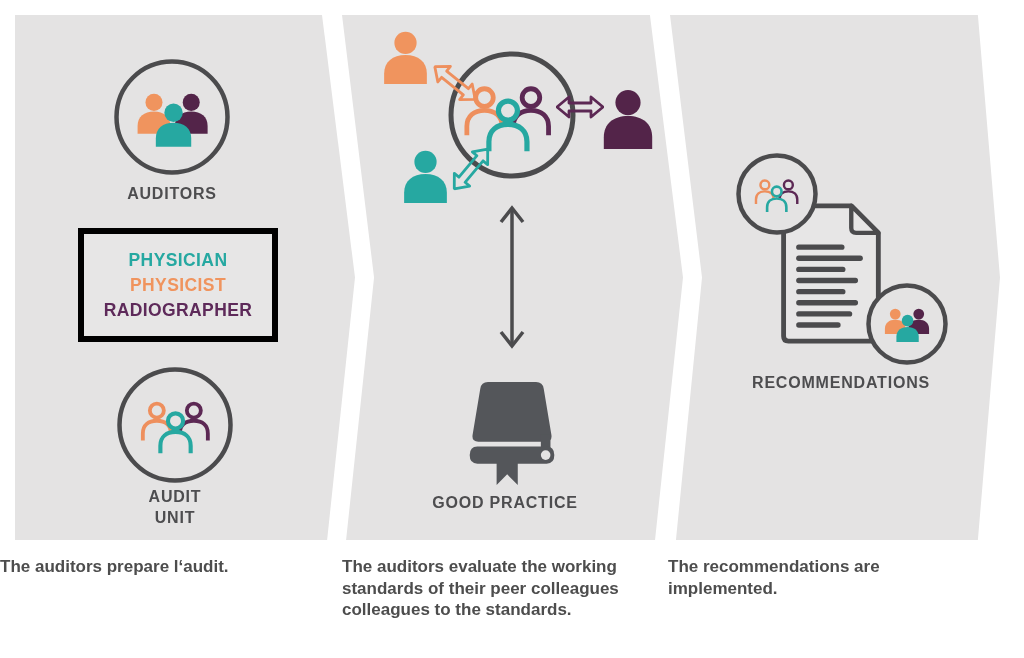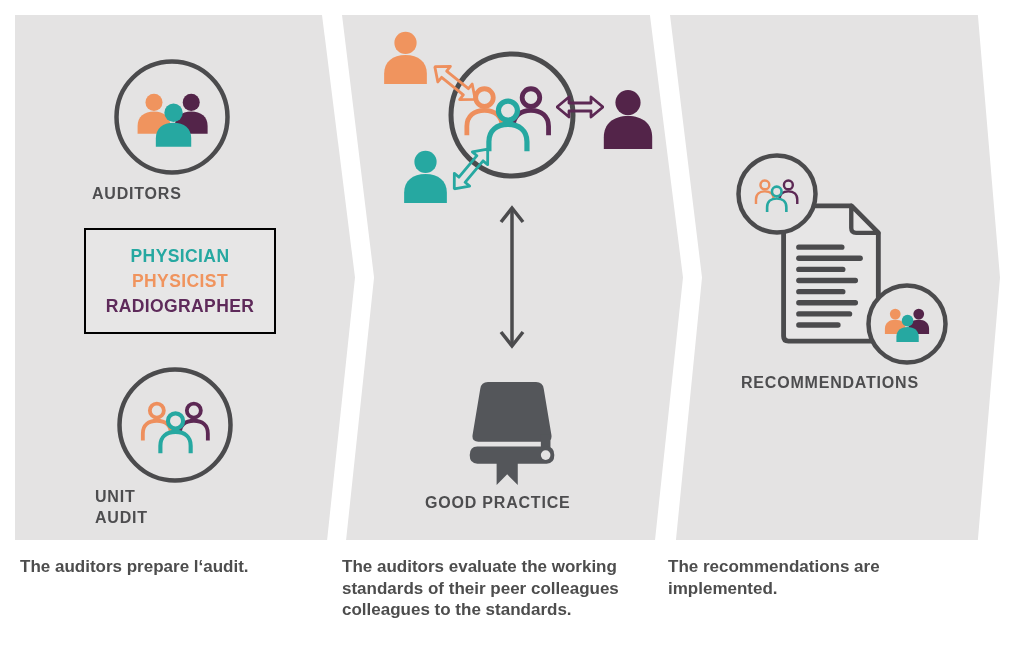--- a/index.html
+++ b/index.html
@@ -7,27 +7,27 @@
     position:relative;width:1024px;height:658px;background:#ffffff;overflow:hidden;
     font-family:"Liberation Sans", sans-serif;font-weight:bold;
   }
   .panel{position:absolute;top:15px;height:525px;background:#E4E3E3;}
   .p1{left:15px;width:340px;clip-path:polygon(0% 0%,90.3% 0%,100% 50%,91.8% 100%,0% 100%);}
   .p2{left:342px;width:341px;clip-path:polygon(0% 0%,90.3% 0%,100% 50%,91.8% 100%,1.2% 100%,9.4% 50%);}
   .p3{left:670px;width:330px;clip-path:polygon(0% 0%,93.3% 0%,100% 50%,93.3% 100%,1.8% 100%,9.7% 50%);}
   .abs{position:absolute;}
   .lbl{
     position:absolute;color:#4D4D4F;font-size:16px;letter-spacing:0.8px;
-    line-height:21px;white-space:nowrap;
+    text-align:center;line-height:21px;white-space:nowrap;
   }
   .roles-box{
     position:absolute;left:78px;top:228px;width:188px;height:102px;
-    border:2px solid #000000;background:#E7E6E6;
+    border:6px solid #000000;background:#E7E6E6;
     display:flex;flex-direction:column;justify-content:center;align-items:center;
-    font-size:17.5px;line-height:25px;letter-spacing:0.4px;text-align:center;margin-left:6px;
+    font-size:17.5px;line-height:25px;letter-spacing:0.4px;text-align:center;
   }
   .role-teal{color:#26A8A1;}
   .role-orange{color:#F0945E;}
   .role-purple{color:#5E2A5A;text-align:right;}
   .caption{
     position:absolute;color:#4D4D4D;font-size:17px;line-height:21.5px;
   }
   .caption div{white-space:nowrap;}
   .rot39{transform:rotate(39deg);}
   .rotm50{transform:rotate(-50deg);}
@@ -79,25 +79,25 @@
     <div class="role-purple">RADIOGRAPHER</div>
   </div>
 
   <svg class="abs" style="left:110px;top:360px" width="130" height="130" viewBox="0 0 130 130">
     <circle cx="65" cy="65" r="55.5" fill="#E4E3E3" stroke="#4B4B4D" stroke-width="4.5"></circle>
     <g transform="translate(25,35) scale(0.74)">
         <use href="#trio-o"></use>
       </g>
   </svg>
   <div class="lbl" style="left:95px;top:486px;width:160px">
+    <div>AUDIT</div>
     <div>UNIT</div>
-    <div>AUDIT</div>
   </div>
 
-  <div class="caption" style="left:20px;top:556px">
+  <div class="caption" style="left:0;top:556px">
     <div>The auditors prepare l‘audit.</div>
   </div>
 
   <svg class="abs" style="left:378px;top:31px" width="55" height="53" viewBox="0 0 64 62">
     <use href="#pf" color="#F0945E"></use>
   </svg>
   <svg class="abs" style="left:398px;top:150px" width="55" height="53" viewBox="0 0 64 62">
     <use href="#pf" color="#26A8A1"></use>
   </svg>
   <svg class="abs" style="left:597px;top:89px" width="62" height="60" viewBox="0 0 64 62">

